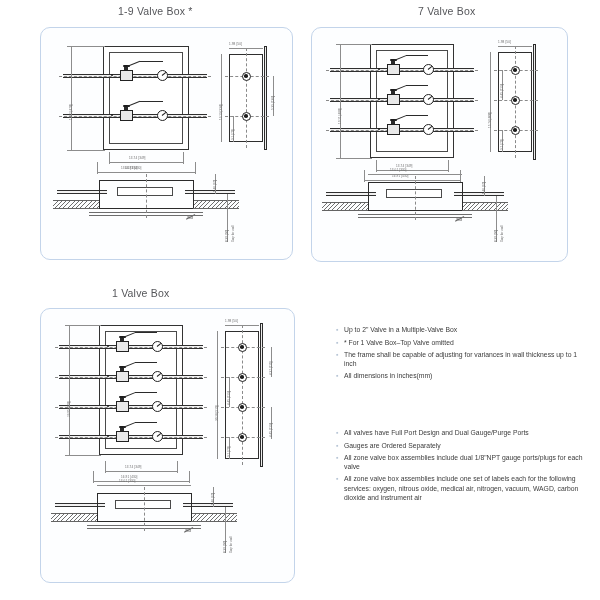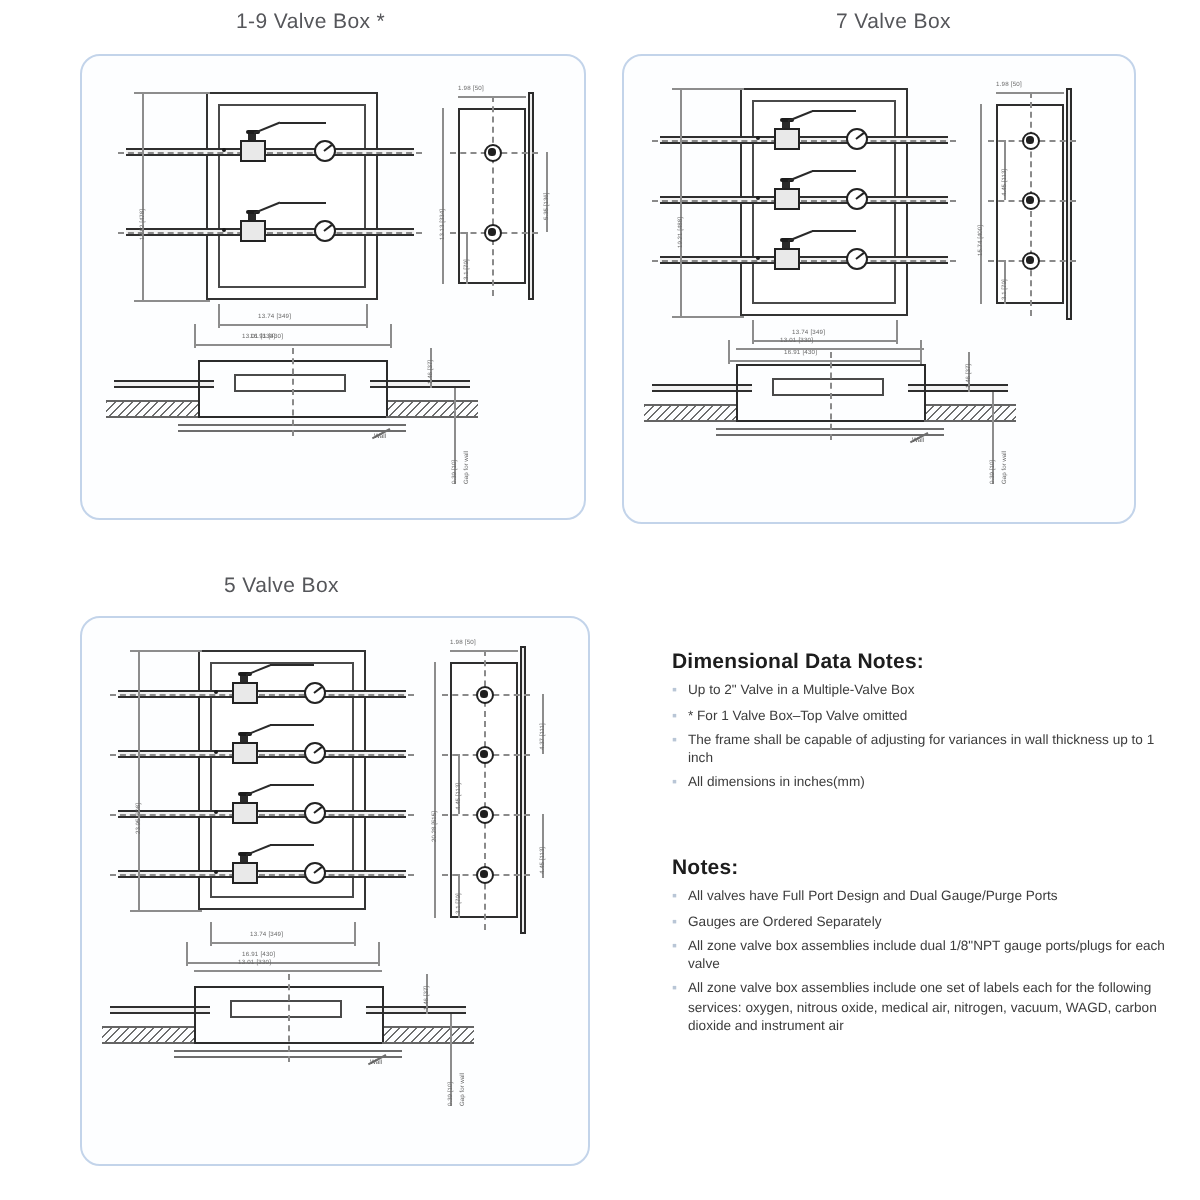--- a/index.html
+++ b/index.html
@@ -179,21 +179,21 @@
   .noteTxt{
     font-size:6.8px;line-height:9.4px;color:#3c3c3c;
     flex:1 1 auto;
   }
 </style>
 </head>
 <body>
 
 <div class="ttl" style="left:118px;top:5px;">1-9 Valve Box *</div>
 <div class="ttl" style="left:418px;top:5px;">7 Valve Box</div>
-<div class="ttl" style="left:112px;top:287px;">5 Valve Box</div>
+<div class="ttl" style="left:112px;top:287px;">1 Valve Box</div>
 
 <div class="panel" id="p1" style="left:40px;top:27px;width:253px;height:233px;">
 
   <div class="dw">
 
     <div class="frame" style="left:62px;top:18px;width:86px;height:104px;"></div>
     <div class="frameIn" style="left:68px;top:24px;width:74px;height:92px;"></div>
 
     <div class="pipe" style="left:22px;top:46px;width:144px;"></div>
     <div class="cl" style="left:18px;top:48px;width:152px;"></div>
@@ -552,42 +552,40 @@
     <div class="ln lnh thin" style="left:142px;top:218px;width:10px;transform:rotate(-28deg);transform-origin:100% 50%;"></div>
     <div class="walltxt" style="left:144px;top:220px;">Wall</div>
 
     <div class="dimv" style="left:184px;top:198px;height:46px;"></div>
     <div class="dtxtv" style="left:182px;top:244px;">0.39 [10]</div>
     <div class="dtxtv" style="left:188px;top:244px;">Gap for wall</div>
   </div>
 </div>
 
 <div class="notesBlock" style="left:336px;top:325px;width:250px;">
-  <div class="notesTitle">Dimensional Data Notes:</div>
 
   <div class="noteRow">
     <div class="bullet">▪</div>
     <div class="noteTxt">Up to 2" Valve in a Multiple-Valve Box</div>
   </div>
   <div class="noteRow">
     <div class="bullet">▪</div>
     <div class="noteTxt">* For 1 Valve Box–Top Valve omitted</div>
   </div>
   <div class="noteRow">
     <div class="bullet">▪</div>
     <div class="noteTxt">The frame shall be capable of adjusting for variances in wall thickness up to 1 inch</div>
   </div>
   <div class="noteRow">
     <div class="bullet">▪</div>
     <div class="noteTxt">All dimensions in inches(mm)</div>
   </div>
 </div>
 
 <div class="notesBlock" style="left:336px;top:428px;width:252px;">
-  <div class="notesTitle">Notes:</div>
 
   <div class="noteRow">
     <div class="bullet">▪</div>
     <div class="noteTxt">All valves have Full Port Design and Dual Gauge/Purge Ports</div>
   </div>
   <div class="noteRow">
     <div class="bullet">▪</div>
     <div class="noteTxt">Gauges are Ordered Separately</div>
   </div>
   <div class="noteRow">

